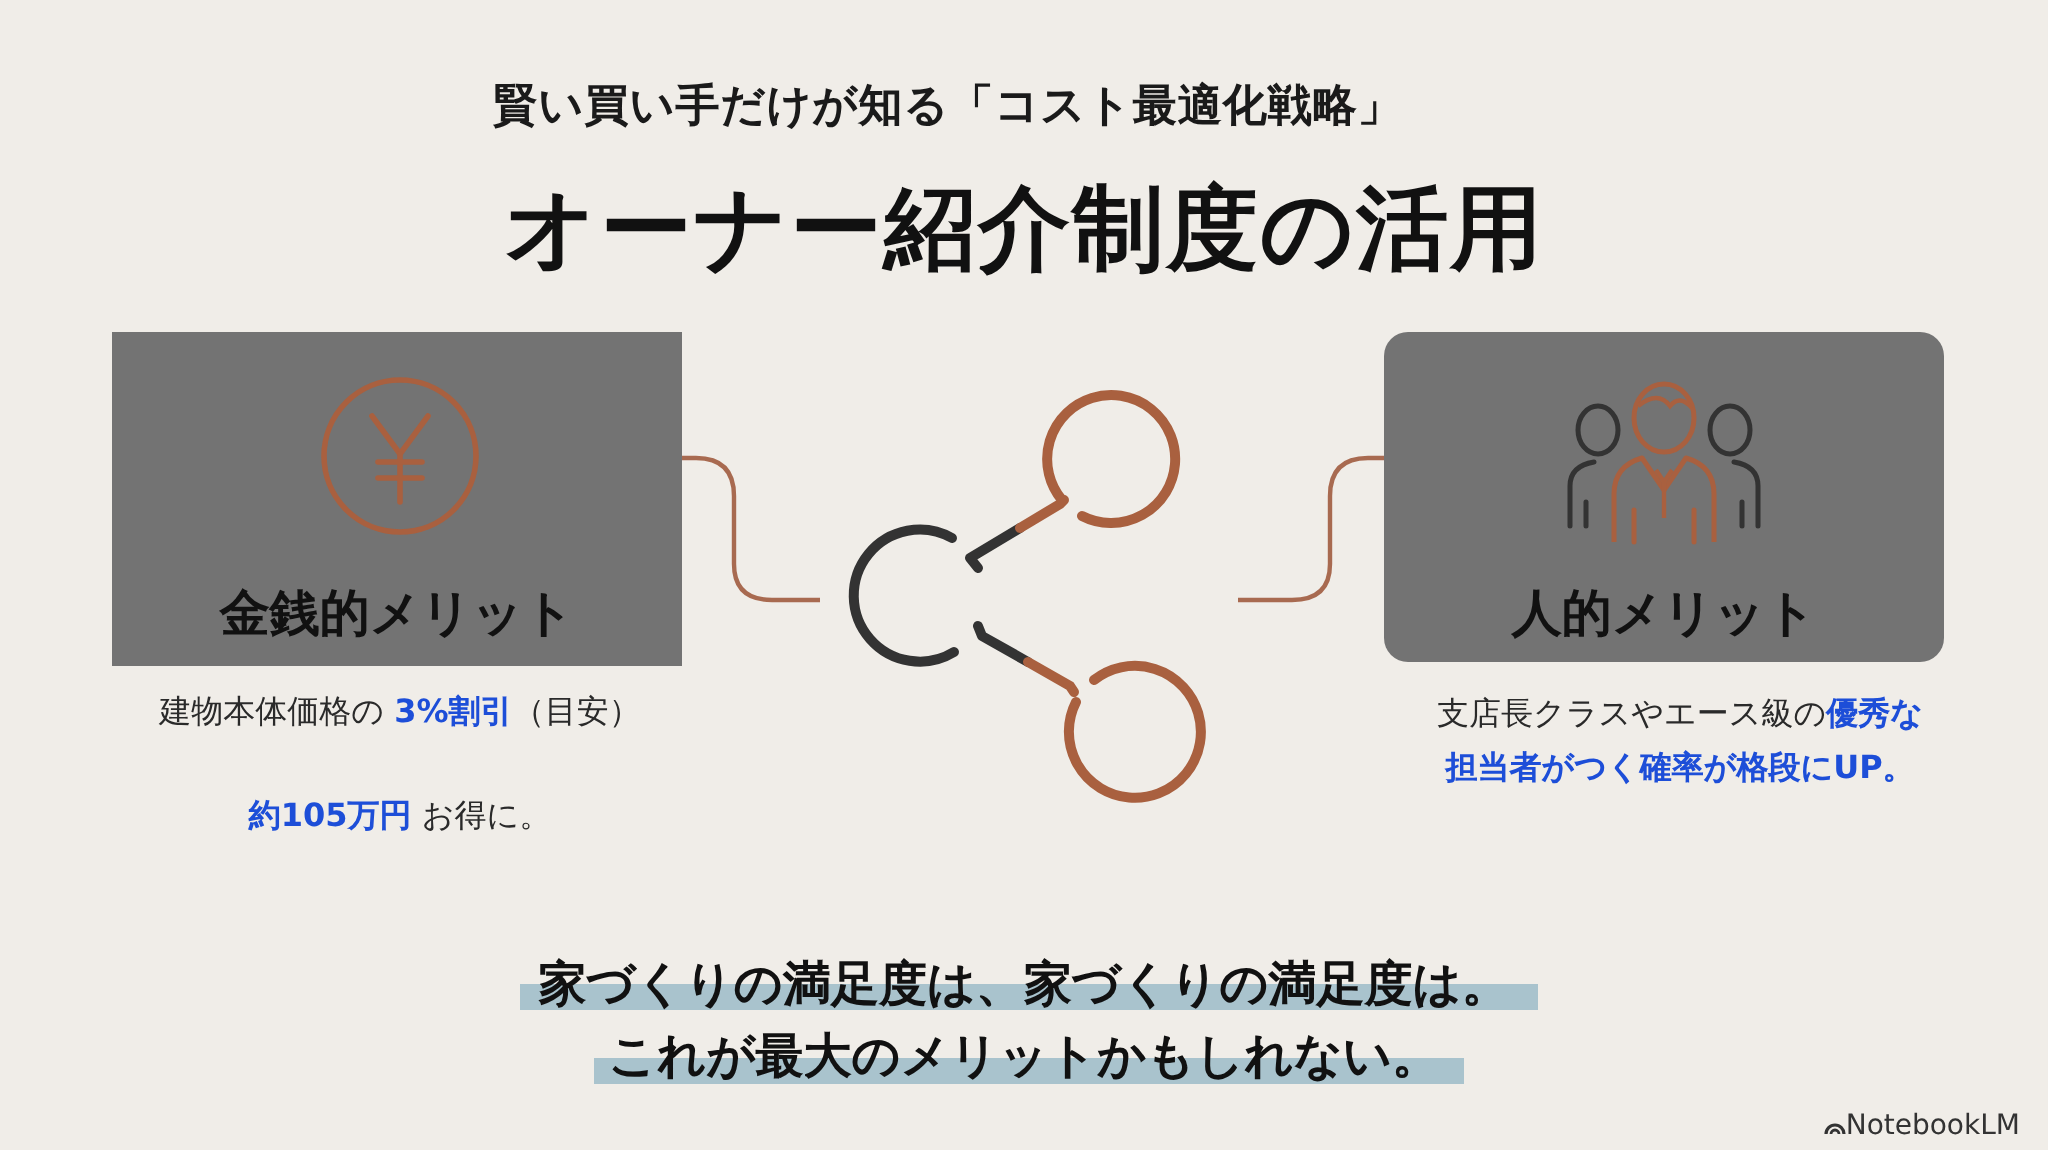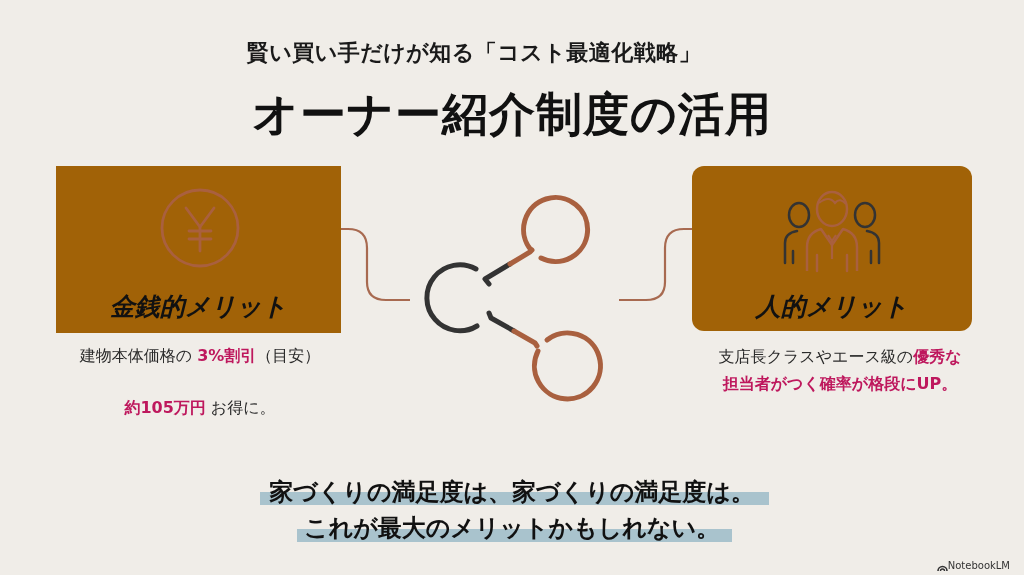--- a/index.html
+++ b/index.html
@@ -14,45 +14,45 @@
     position: absolute; left: 0; width: 948px; top: 38px;
     text-align: center; font-size: 22px; font-weight: bold; color: #1a1a1a;
     letter-spacing: 0.5px;
   }
   .title {
     position: absolute; left: 0; width: 1024px; top: 84px;
     text-align: center; font-family: "DejaVu Serif", "Liberation Serif", serif;
     font-size: 46px; font-weight: bold; color: #111; letter-spacing: 1px;
   }
   .card {
-    position: absolute; background: #a16207; font-style: italic;
+    position: absolute; background: #737373;
   }
   .card-left { left: 56px; top: 166px; width: 285px; height: 167px; }
   .card-right { left: 692px; top: 166px; width: 280px; height: 165px; border-radius: 12px; }
   .card-label {
     position: absolute; left: 0; width: 100%; top: 124px;
     text-align: center; font-size: 25px; font-weight: bold; color: #111;
   }
   .icon-svg { position: absolute; }
   .desc {
     position: absolute; text-align: center; font-size: 16px; color: #2a2a2a; line-height: 26px;
   }
-  .accent { color: #be185d; font-weight: bold; }
+  .accent { color: #1d4ed8; font-weight: bold; }
   .desc-left-1 { left: 40px; width: 320px; top: 343px; }
   .desc-left-2 { left: 40px; width: 320px; top: 394px; line-height: 27px; }
   .desc-right { left: 690px; width: 300px; top: 343px; line-height: 27px; }
   .connectors { position: absolute; left: 0; top: 0; }
   .conclusion {
     position: absolute; left: 0; width: 1024px; text-align: center;
     font-size: 24px; font-weight: bold; color: #111;
   }
   .hl-bar { position: absolute; background: #a9c3cd; }
   .footer {
-    position: absolute; right: 14px; bottom: 4px; font-size: 10px; color: #333;
-    display: flex; align-items: flex-end; gap: 0;
+    position: absolute; right: 14px; bottom: 4px; font-size: 14px; color: #333;
+    display: flex; align-items: center; gap: 0;
   }
 </style>
 </head>
 <body>
 
 <div class="subtitle">賢い買い手だけが知る「コスト最適化戦略」</div>
 <div class="title">オーナー紹介制度の活用</div>
 
 <svg class="connectors" width="1024" height="575">
   <path d="M271 229 L348 229 Q367 229 367 248 L367 282 Q367 300 386 300 L410 300" fill="none" stroke="#a86a50" stroke-width="2.2"></path>

